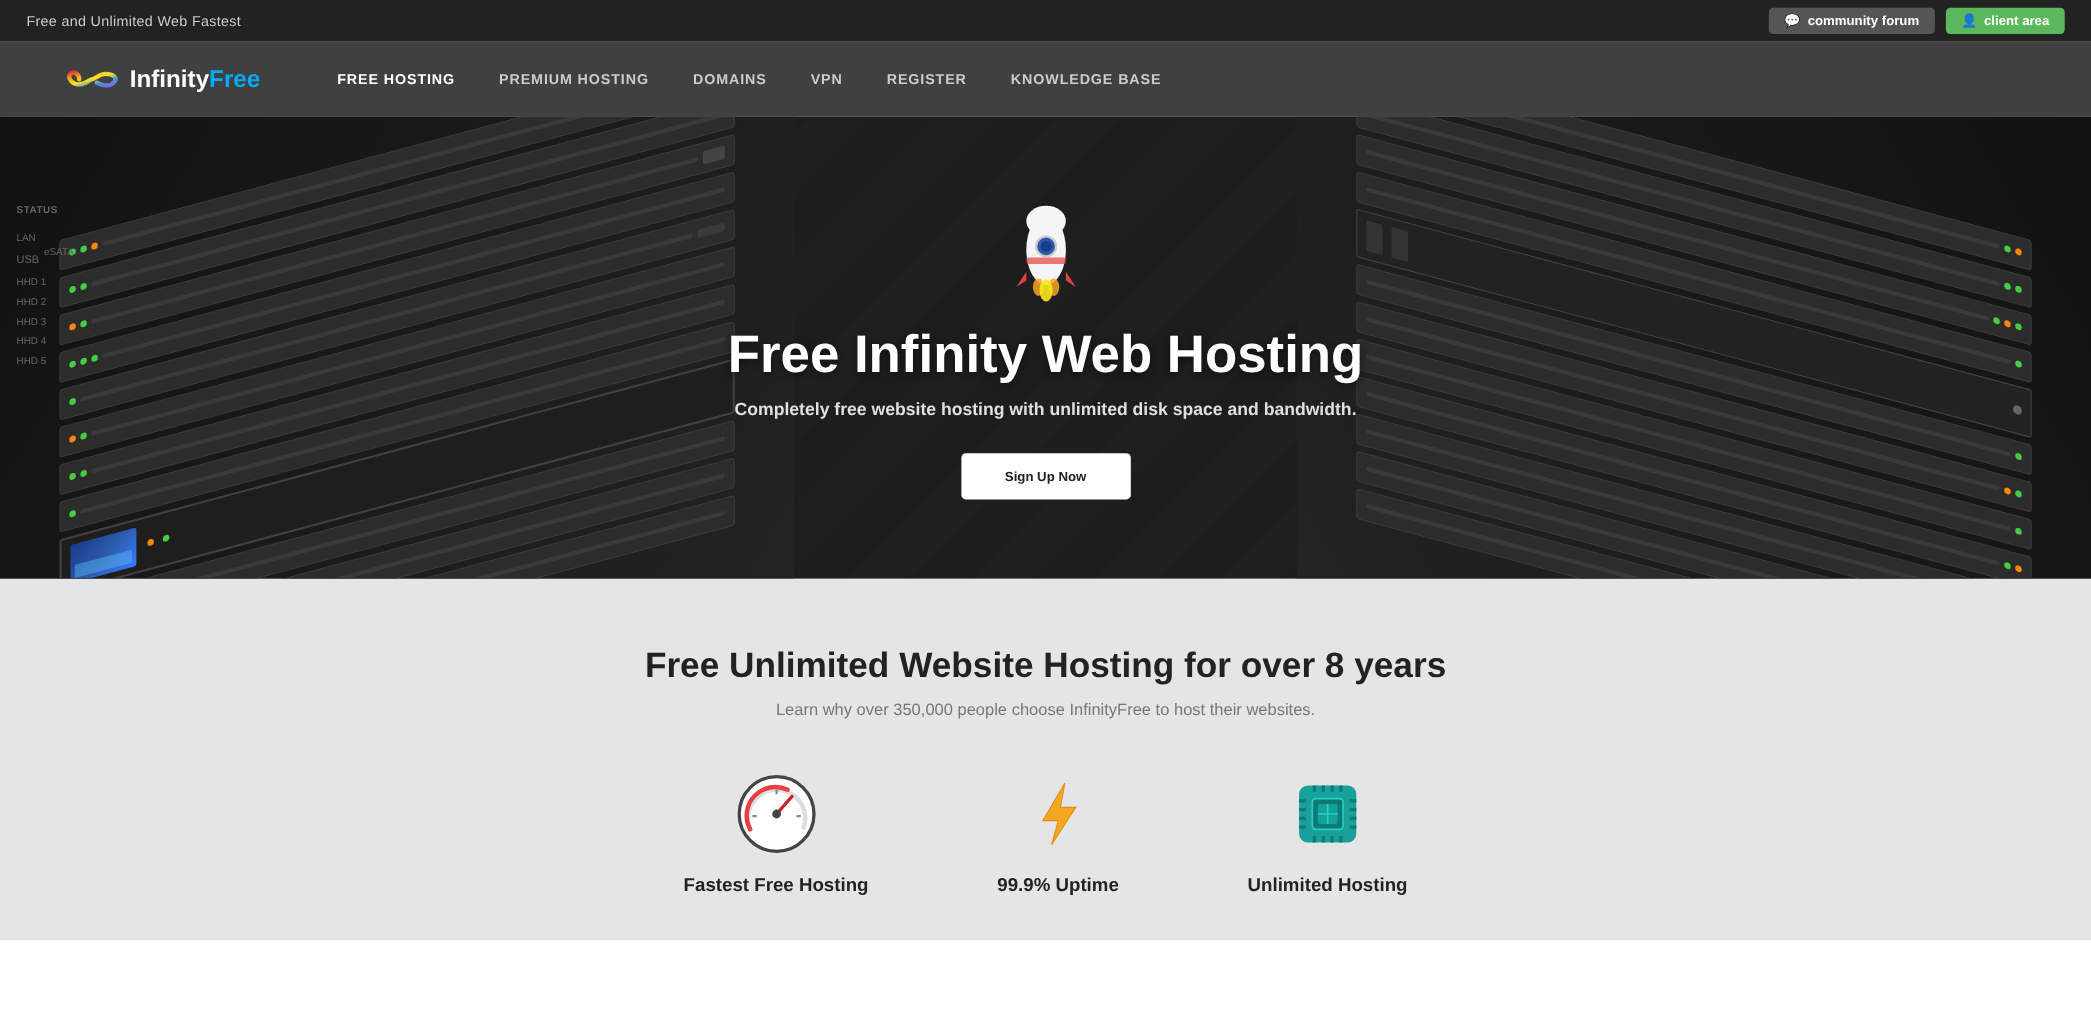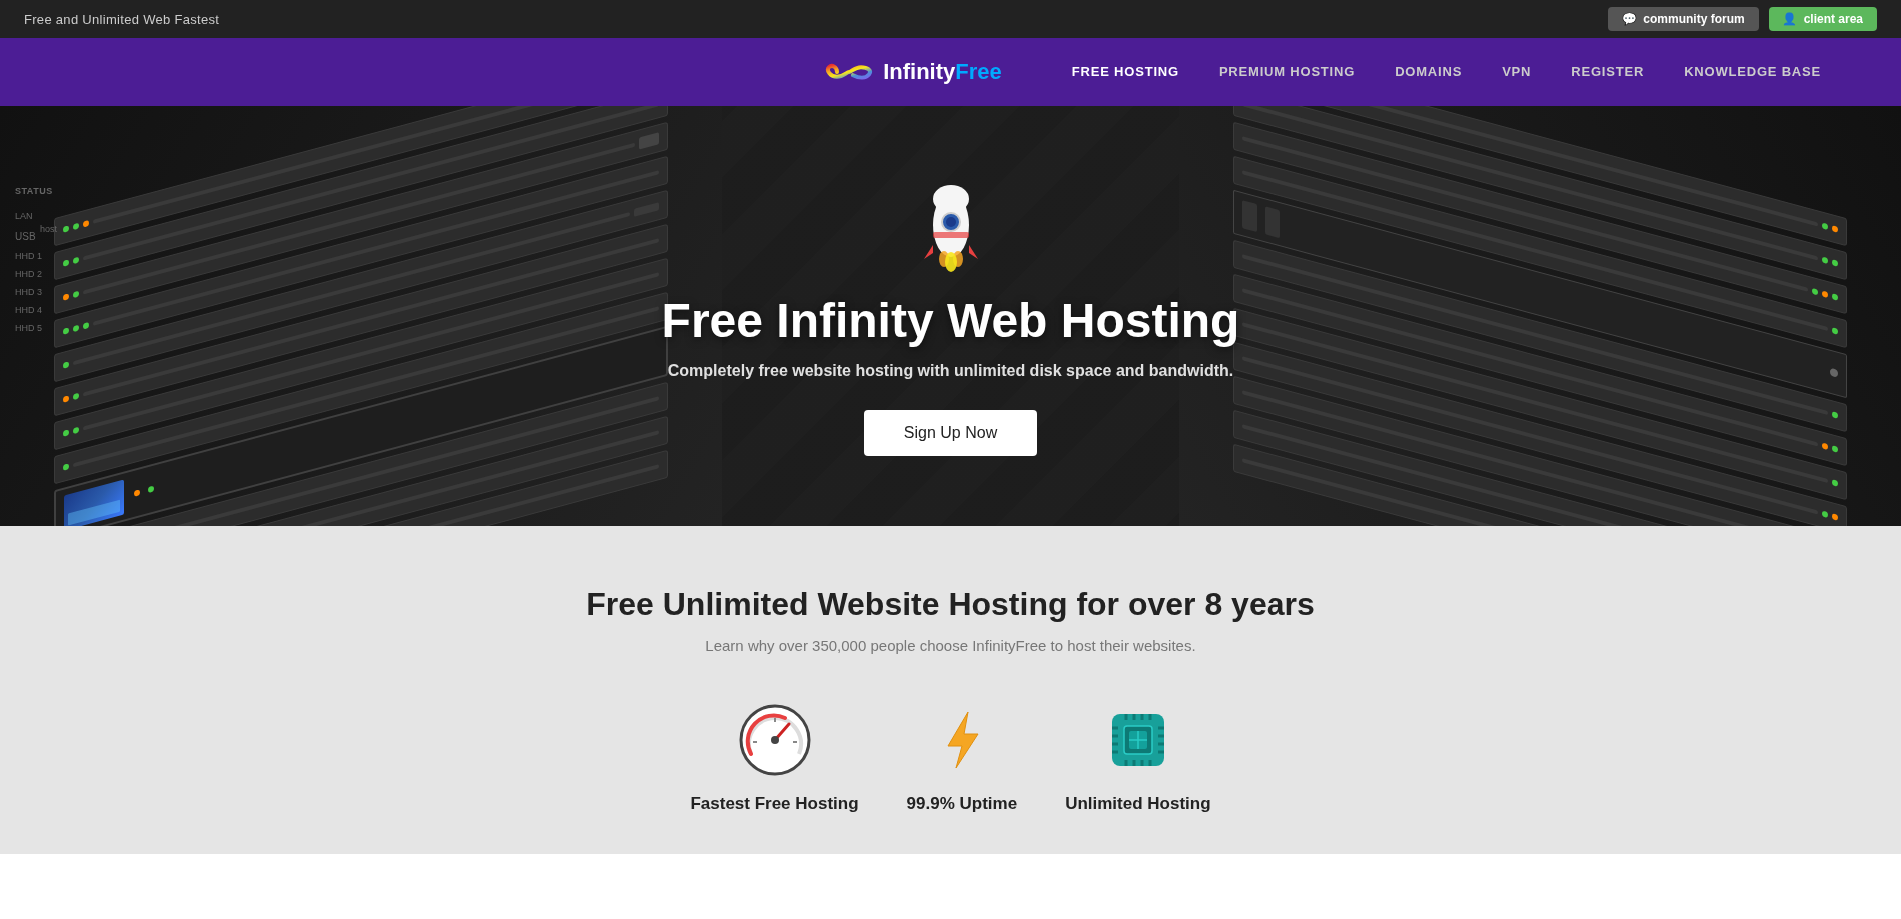--- a/index.html
+++ b/index.html
@@ -38,26 +38,25 @@
       background: #555;
       color: #fff;
     }
     .btn-client {
       background: #5cb85c;
       color: #fff;
     }
 
     
     .navbar {
-      background: #4c1d95;
+      background: #404040;
       height: 68px;
       display: flex;
       align-items: center;
       padding: 0 60px;
-      justify-content: flex-end;
     }
     .navbar-brand {
       display: flex;
       align-items: center;
       gap: 10px;
       margin-right: 50px;
       text-decoration: none;
     }
     .infinity-logo {
       width: 48px;
@@ -157,22 +156,22 @@
       font-size: 16px;
       color: #e0e0e0;
       margin-bottom: 30px;
       font-weight: 600;
     }
     .btn-signup {
       background: #fff;
       color: #222;
       border: none;
       padding: 14px 40px;
-      font-size: 16px;
-      font-weight: 400;
+      font-size: 12px;
+      font-weight: 700;
       border-radius: 4px;
       cursor: pointer;
       transition: background 0.2s, color 0.2s;
     }
 
     
     .features-section {
       background: #e5e5e5;
       padding: 60px 60px 40px;
       text-align: center;
@@ -184,21 +183,21 @@
       margin-bottom: 14px;
     }
     .features-subtitle {
       font-size: 15px;
       color: #777;
       margin-bottom: 50px;
     }
     .features-grid {
       display: flex;
       justify-content: center;
-      gap: 48px;
+      gap: 117px;
     }
     .feature-item {
       display: flex;
       flex-direction: column;
       align-items: center;
       gap: 14px;
     }
     .feature-label {
       font-size: 17px;
       font-weight: 700;
@@ -332,21 +331,21 @@
             <div class="server-bar"></div>
           </div>
         <div class="server-row">
             <div class="server-bar"></div>
           </div>
       </div>
 
       <div style="position:absolute;left:15px;top:80px;color:#666;font-size:9px;font-weight:600;letter-spacing:0.5px;">STATUS</div>
       <div style="position:absolute;left:15px;top:105px;color:#666;font-size:9px;">LAN</div>
       <div style="position:absolute;left:15px;top:125px;color:#666;font-size:10px;">USB</div>
-      <div style="position:absolute;left:40px;top:118px;color:#666;font-size:9px;">host</div>
+      <div style="position:absolute;left:40px;top:118px;color:#666;font-size:9px;">eSATA</div>
       <div style="position:absolute;left:15px;top:145px;color:#666;font-size:9px;">HHD 1</div>
       <div style="position:absolute;left:15px;top:163px;color:#666;font-size:9px;">HHD 2</div>
       <div style="position:absolute;left:15px;top:181px;color:#666;font-size:9px;">HHD 3</div>
       <div style="position:absolute;left:15px;top:199px;color:#666;font-size:9px;">HHD 4</div>
       <div style="position:absolute;left:15px;top:217px;color:#666;font-size:9px;">HHD 5</div>
     </div>
 
     <div style="position:absolute;right:0;top:0;width:38%;height:100%;background:linear-gradient(-120deg,#111 0%,#1a1a1a 50%,#232323 100%);overflow:hidden;">
       <div style="transform:skewY(15deg) translateY(-30px);padding:0 20px;">
         <div class="server-row" style="margin-top:60px;">

